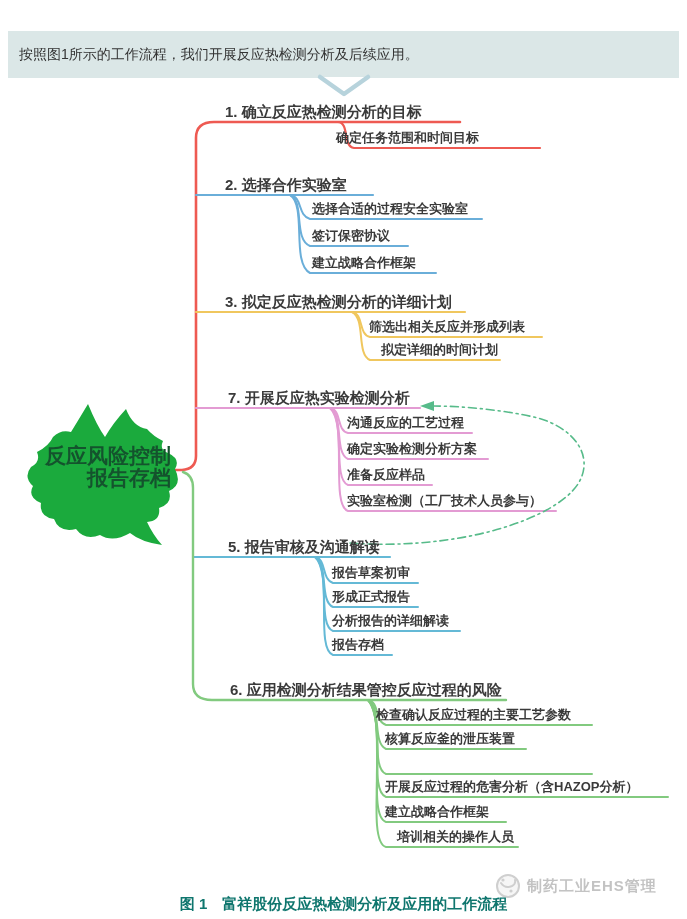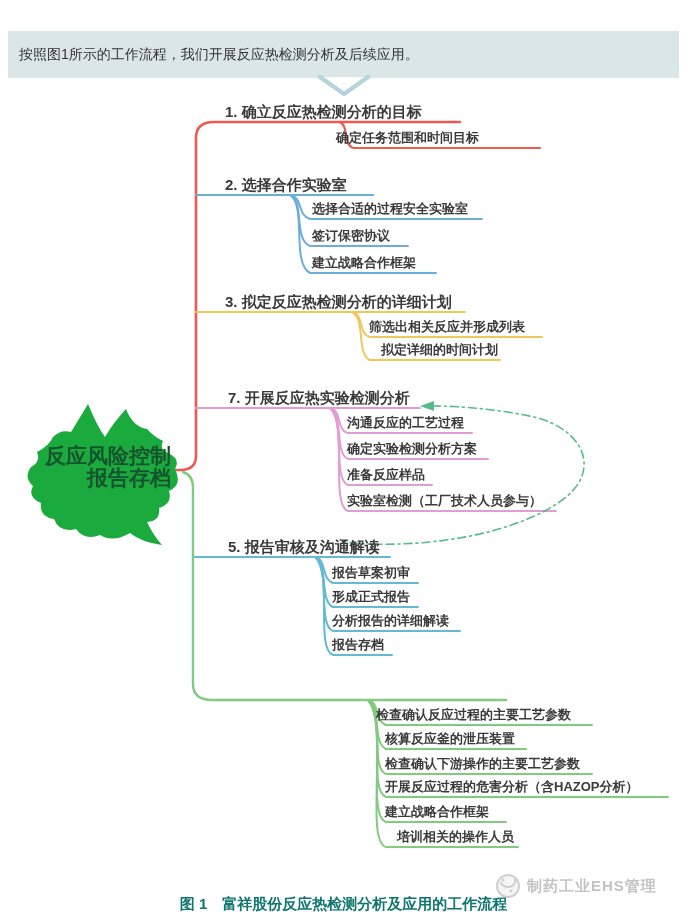--- a/index.html
+++ b/index.html
@@ -106,23 +106,23 @@
   <div class="lbl child" style="left:347px;top:467px;">准备反应样品</div>
   <div class="lbl child" style="left:347px;top:493px;">实验室检测（工厂技术人员参与）</div>
 
 
   <div class="lbl title" style="left:228px;top:538px;">5. 报告审核及沟通解读</div>
   <div class="lbl child" style="left:332px;top:565px;">报告草案初审</div>
   <div class="lbl child" style="left:332px;top:589px;">形成正式报告</div>
   <div class="lbl child" style="left:332px;top:613px;">分析报告的详细解读</div>
   <div class="lbl child" style="left:332px;top:637px;">报告存档</div>
 
+  <div class="lbl title" style="left:230px;top:681px;">6. 应用检测分析结果管控反应过程的风险</div>
   <div class="lbl child" style="left:376px;top:707px;">检查确认反应过程的主要工艺参数</div>
   <div class="lbl child" style="left:385px;top:731px;">核算反应釜的泄压装置</div>
-  <div class="lbl child" style="left:385px;top:756px;">检查确认下游操作的主要工艺参数</div>
   <div class="lbl child" style="left:385px;top:779px;">开展反应过程的危害分析（含HAZOP分析）</div>
   <div class="lbl child" style="left:385px;top:804px;">建立战略合作框架</div>
   <div class="lbl child" style="left:397px;top:829px;">培训相关的操作人员</div>
 
   <div class="watermark-text">制药工业EHS管理</div>
   <div class="caption">图 1　富祥股份反应热检测分析及应用的工作流程</div>
 
 </div>
 
 </body></html>

